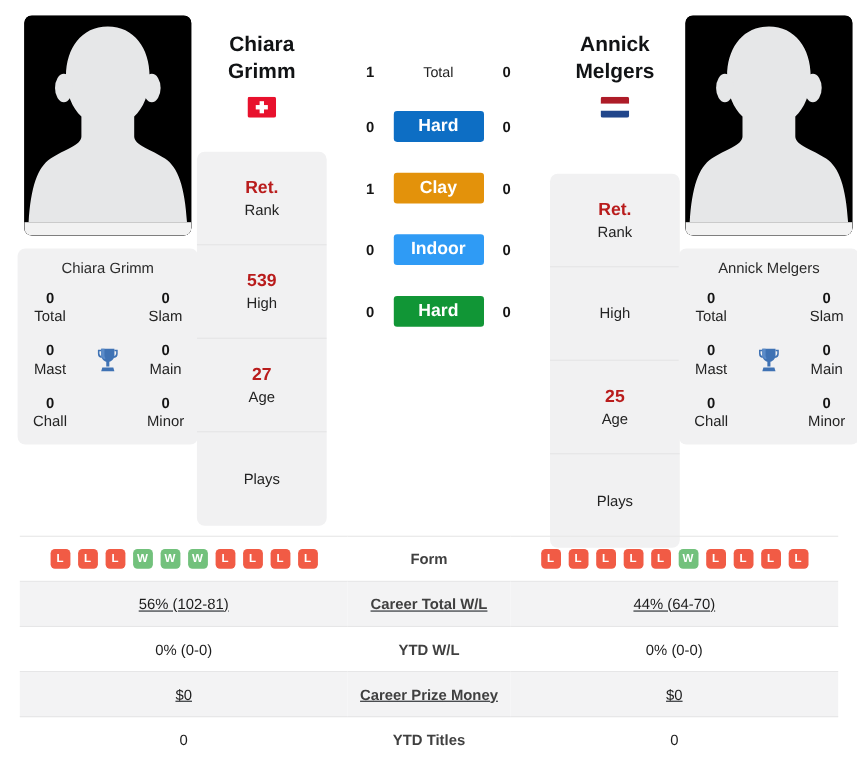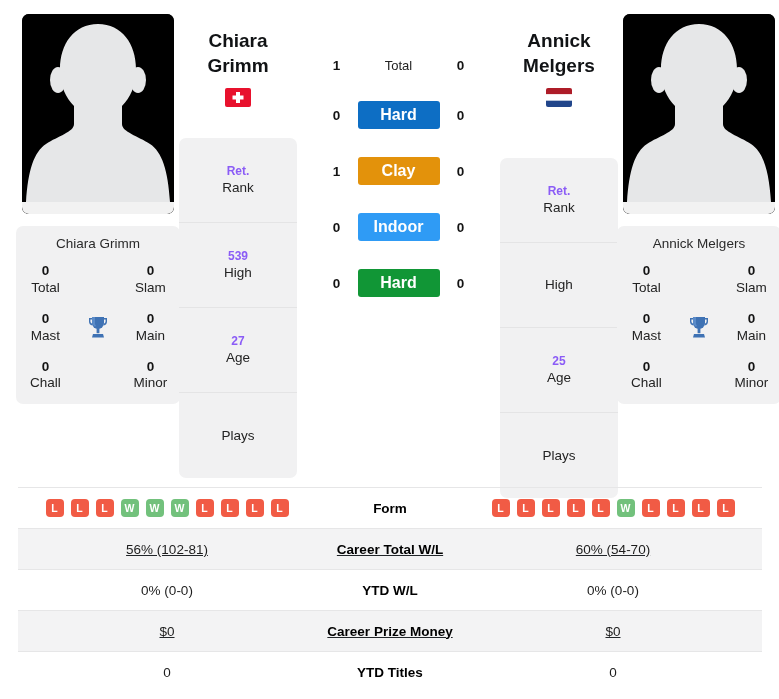--- a/index.html
+++ b/index.html
@@ -76,21 +76,21 @@
   .info-card.left { margin-top: 31px; }
   .info-card.right { margin-top: 51px; }
   .info-row {
     height: 85px;
     display: flex; flex-direction: column;
     align-items: center; justify-content: center;
     border-bottom: 1px solid #e4e4e5;
     line-height: 1.3;
   }
   .info-row:last-child { border-bottom: none; }
-  .info-row .iv { font-size: 12px; font-weight: bold; color: #8b5cf6; }
+  .info-row .iv { font-size: 16px; font-weight: bold; color: #b91c1c; }
   .info-row .il { font-size: 13.5px; color: #232323; }
 
   
   .center-col {
     flex: 1;
     padding-top: 58px;
     display: flex; flex-direction: column; align-items: center;
   }
   .h2h-row {
     display: flex; align-items: center; justify-content: center;
@@ -116,21 +116,21 @@
   .cmp-table tr.shaded { background: #f3f3f4; text-decoration: underline; }
   .cmp-table td {
     padding: 0;
     height: 41px;
     vertical-align: middle;
     font-size: 13.5px;
     color: #1d1d1d;
     text-align: center;
   }
   .cmp-table td.side { width: 298px; }
-  .cmp-table td.mid { width: 148px; font-weight: bold; color: #000000; }
+  .cmp-table td.mid { width: 148px; font-weight: bold; color: #404040; }
   .form-strip { display: flex; justify-content: center; gap: 7px; }
   .form-badge {
     width: 18px; height: 18px; border-radius: 4px;
     font-size: 10.5px; font-weight: bold; color: #ffffff;
     display: flex; align-items: center; justify-content: center;
   }
   .form-badge.w { background: #72c17c; }
   .form-badge.l { background: #f15b45; }
 </style>
 </head>
@@ -379,21 +379,21 @@
               <span class="form-badge l">L</span>
               <span class="form-badge l">L</span>
               <span class="form-badge l">L</span>
               <span class="form-badge l">L</span>
             </div>
           </td>
         </tr>
         <tr class="shaded">
           <td class="side">56% (102-81)</td>
           <td class="mid">Career Total W/L</td>
-          <td class="side">60% (54-70)</td>
+          <td class="side">44% (64-70)</td>
         </tr>
         <tr>
           <td class="side">0% (0-0)</td>
           <td class="mid">YTD W/L</td>
           <td class="side">0% (0-0)</td>
         </tr>
         <tr class="shaded">
           <td class="side">$0</td>
           <td class="mid">Career Prize Money</td>
           <td class="side">$0</td>

